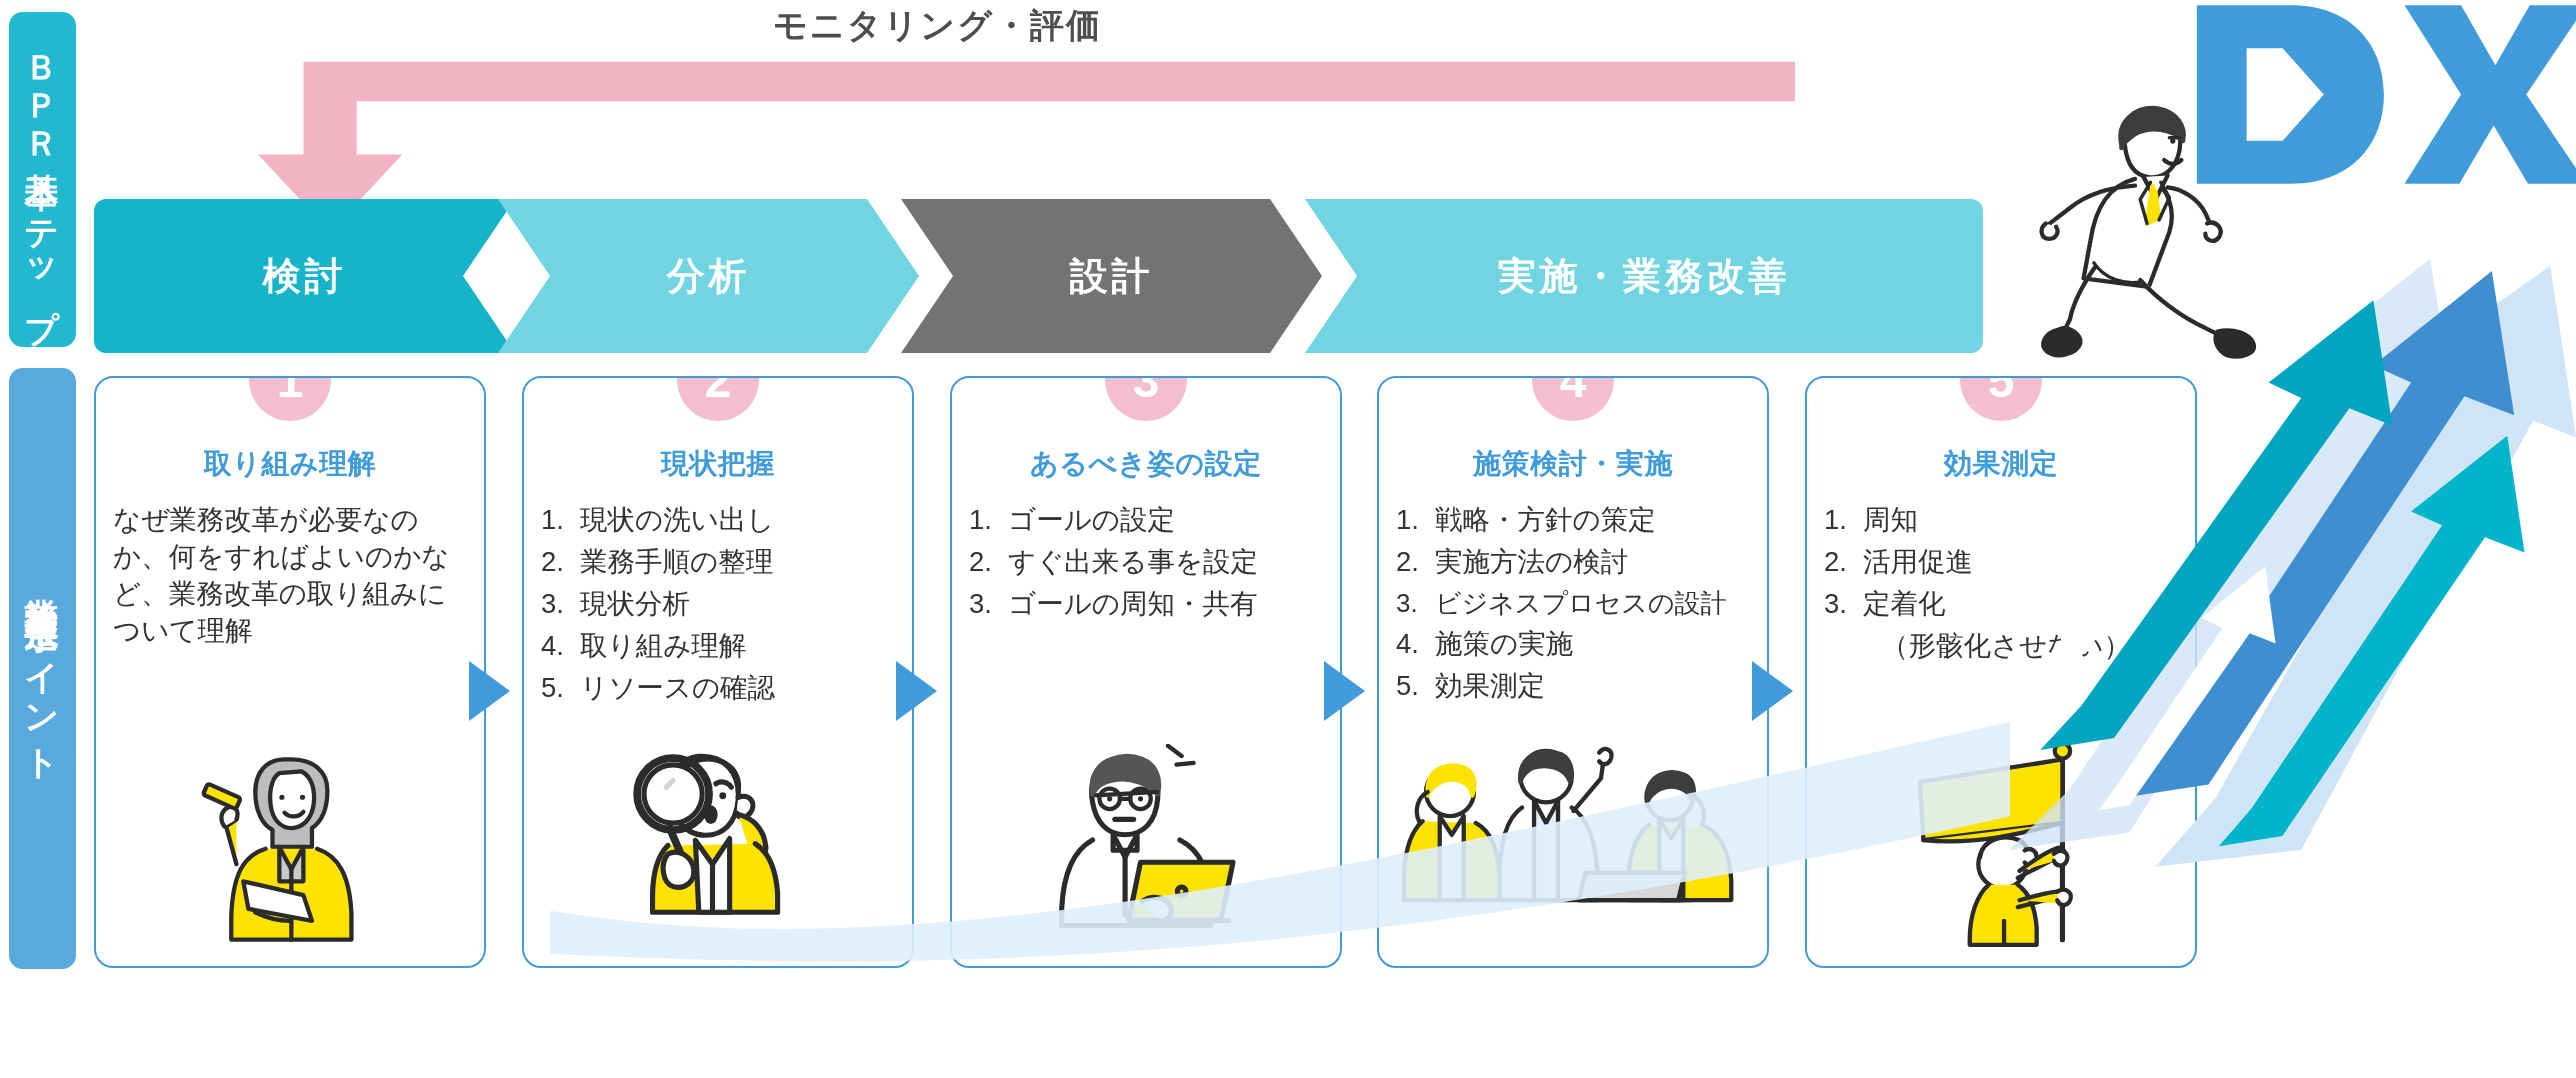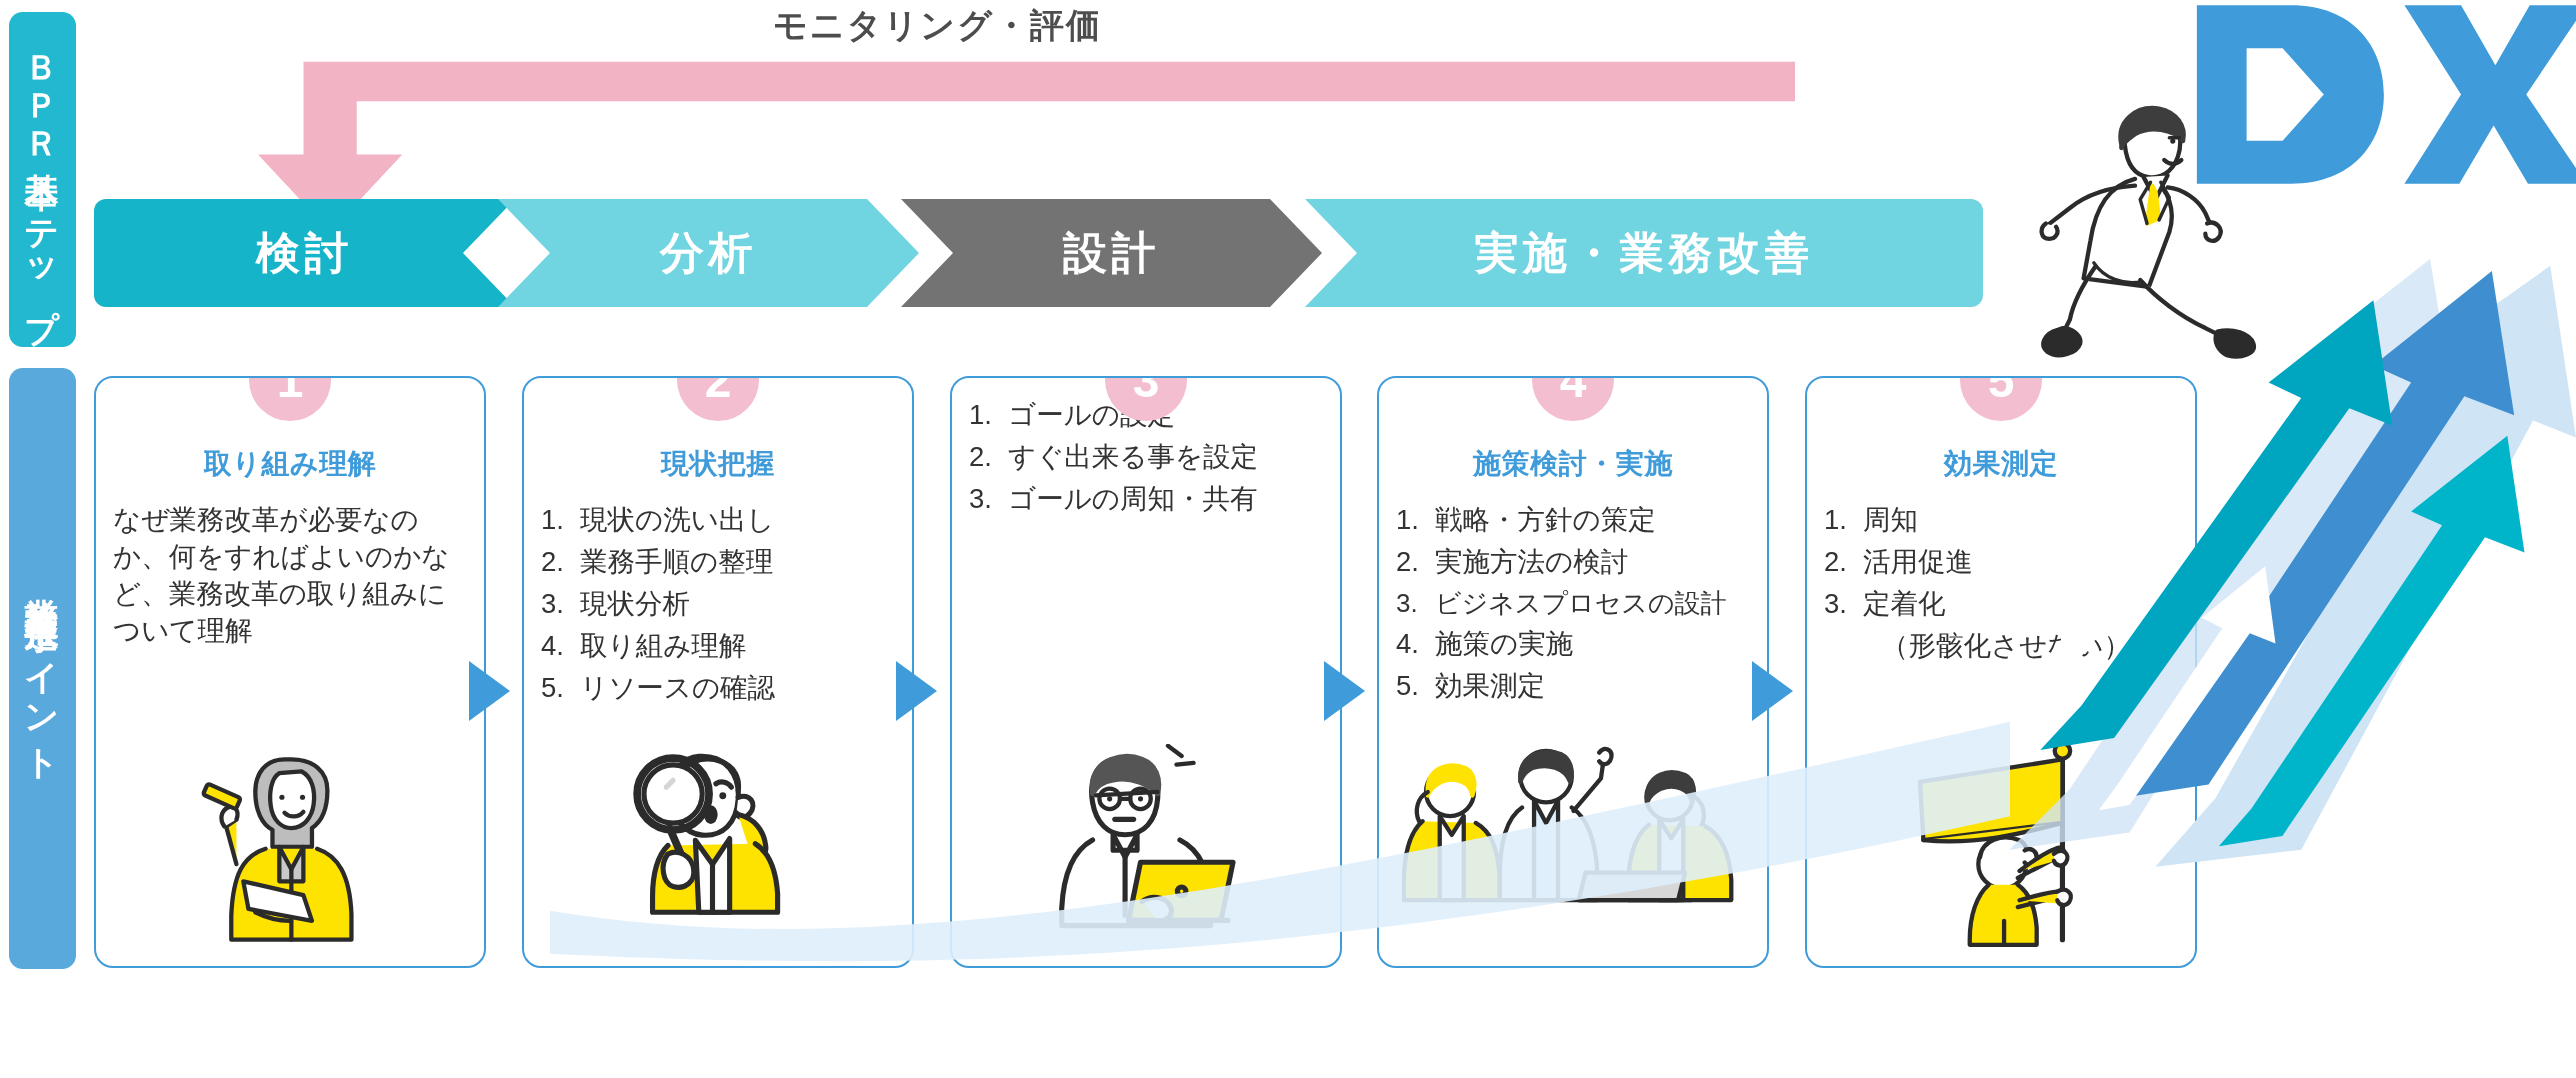--- a/index.html
+++ b/index.html
@@ -11,22 +11,22 @@
         writing-mode:vertical-rl;text-orientation:upright;font-weight:700;letter-spacing:.12em;}
   #rail-bpr{left:8.6px;top:12px;width:67px;height:335px;background:#22b8cf;font-size:34px;}
   #rail-pt {left:8.6px;top:368px;width:67px;height:601px;background:#5aa9dd;font-size:34px;}
 
   
   #mon-label{position:absolute;left:773px;top:3px;font-size:34px;font-weight:700;color:#4d4d4d;letter-spacing:.06em;}
   #loop{position:absolute;left:258px;top:60px;width:1537px;height:172px;pointer-events:none;}
 
   
   #chevbar{position:absolute;left:94px;top:199px;width:1889px;height:120px;}
-  .chev{position:absolute;top:0;height:108px;display:flex;align-items:center;justify-content:center;
-        color:#fff;font-size:44px;font-weight:700;letter-spacing:.10em;}
+  .chev{position:absolute;top:0;height:154px;display:flex;align-items:center;justify-content:center;
+        color:#fff;font-size:38px;font-weight:700;letter-spacing:.10em;}
   .chev span{position:relative;z-index:3;}
   .chev.c1{left:0;    width:421px;background:#16b4c8;border-radius:12px 0 0 12px;
            clip-path:polygon(12px 0,100% 0,calc(100% - 52px) 50%,100% 100%,12px 100%,0 100%,0 0);}
   .chev.c2{left:404px;width:421px;background:#71d4e1;
            clip-path:polygon(0 0,calc(100% - 52px) 0,100% 50%,calc(100% - 52px) 100%,0 100%,52px 50%);font-family:Liberation Mono, monospace;}
   .chev.c3{left:807px;width:421px;background:#737373;
            clip-path:polygon(0 0,calc(100% - 52px) 0,100% 50%,calc(100% - 52px) 100%,0 100%,52px 50%);}
   .chev.c4{left:1211px;width:678px;background:#71d4e1;border-radius:0 12px 12px 0;
            clip-path:polygon(0 0,100% 0,100% 100%,0 100%,52px 50%);}
 
@@ -153,20 +153,21 @@
           <path d="M58 98 L 72 130" stroke-width="9"></path>
           <path d="M56 128 C 68 122 84 130 86 146 C 88 160 76 170 62 166 C 50 162 46 140 56 128 Z" fill="#fff"></path>
         </g>
       </svg>
     </div>
   </div>
   <div class="connector" style="left:896px"></div>
 
   <div class="card" style="left:950px">
     <div class="badge">3</div>
+    <div class="card-title">あるべき姿の設定</div>
     <div class="card-body">
       <ol>
         <li><span class="num">1.</span><span>ゴールの設定</span></li>
         <li><span class="num">2.</span><span>すぐ出来る事を設定</span></li>
         <li><span class="num">3.</span><span>ゴールの周知・共有</span></li>
       </ol>
     </div>
     <div class="illus">
       <svg width="215" height="197" viewBox="0 0 250 230">
         <g fill="none" stroke="#2b2b2b" stroke-width="6" stroke-linecap="round" stroke-linejoin="round">

